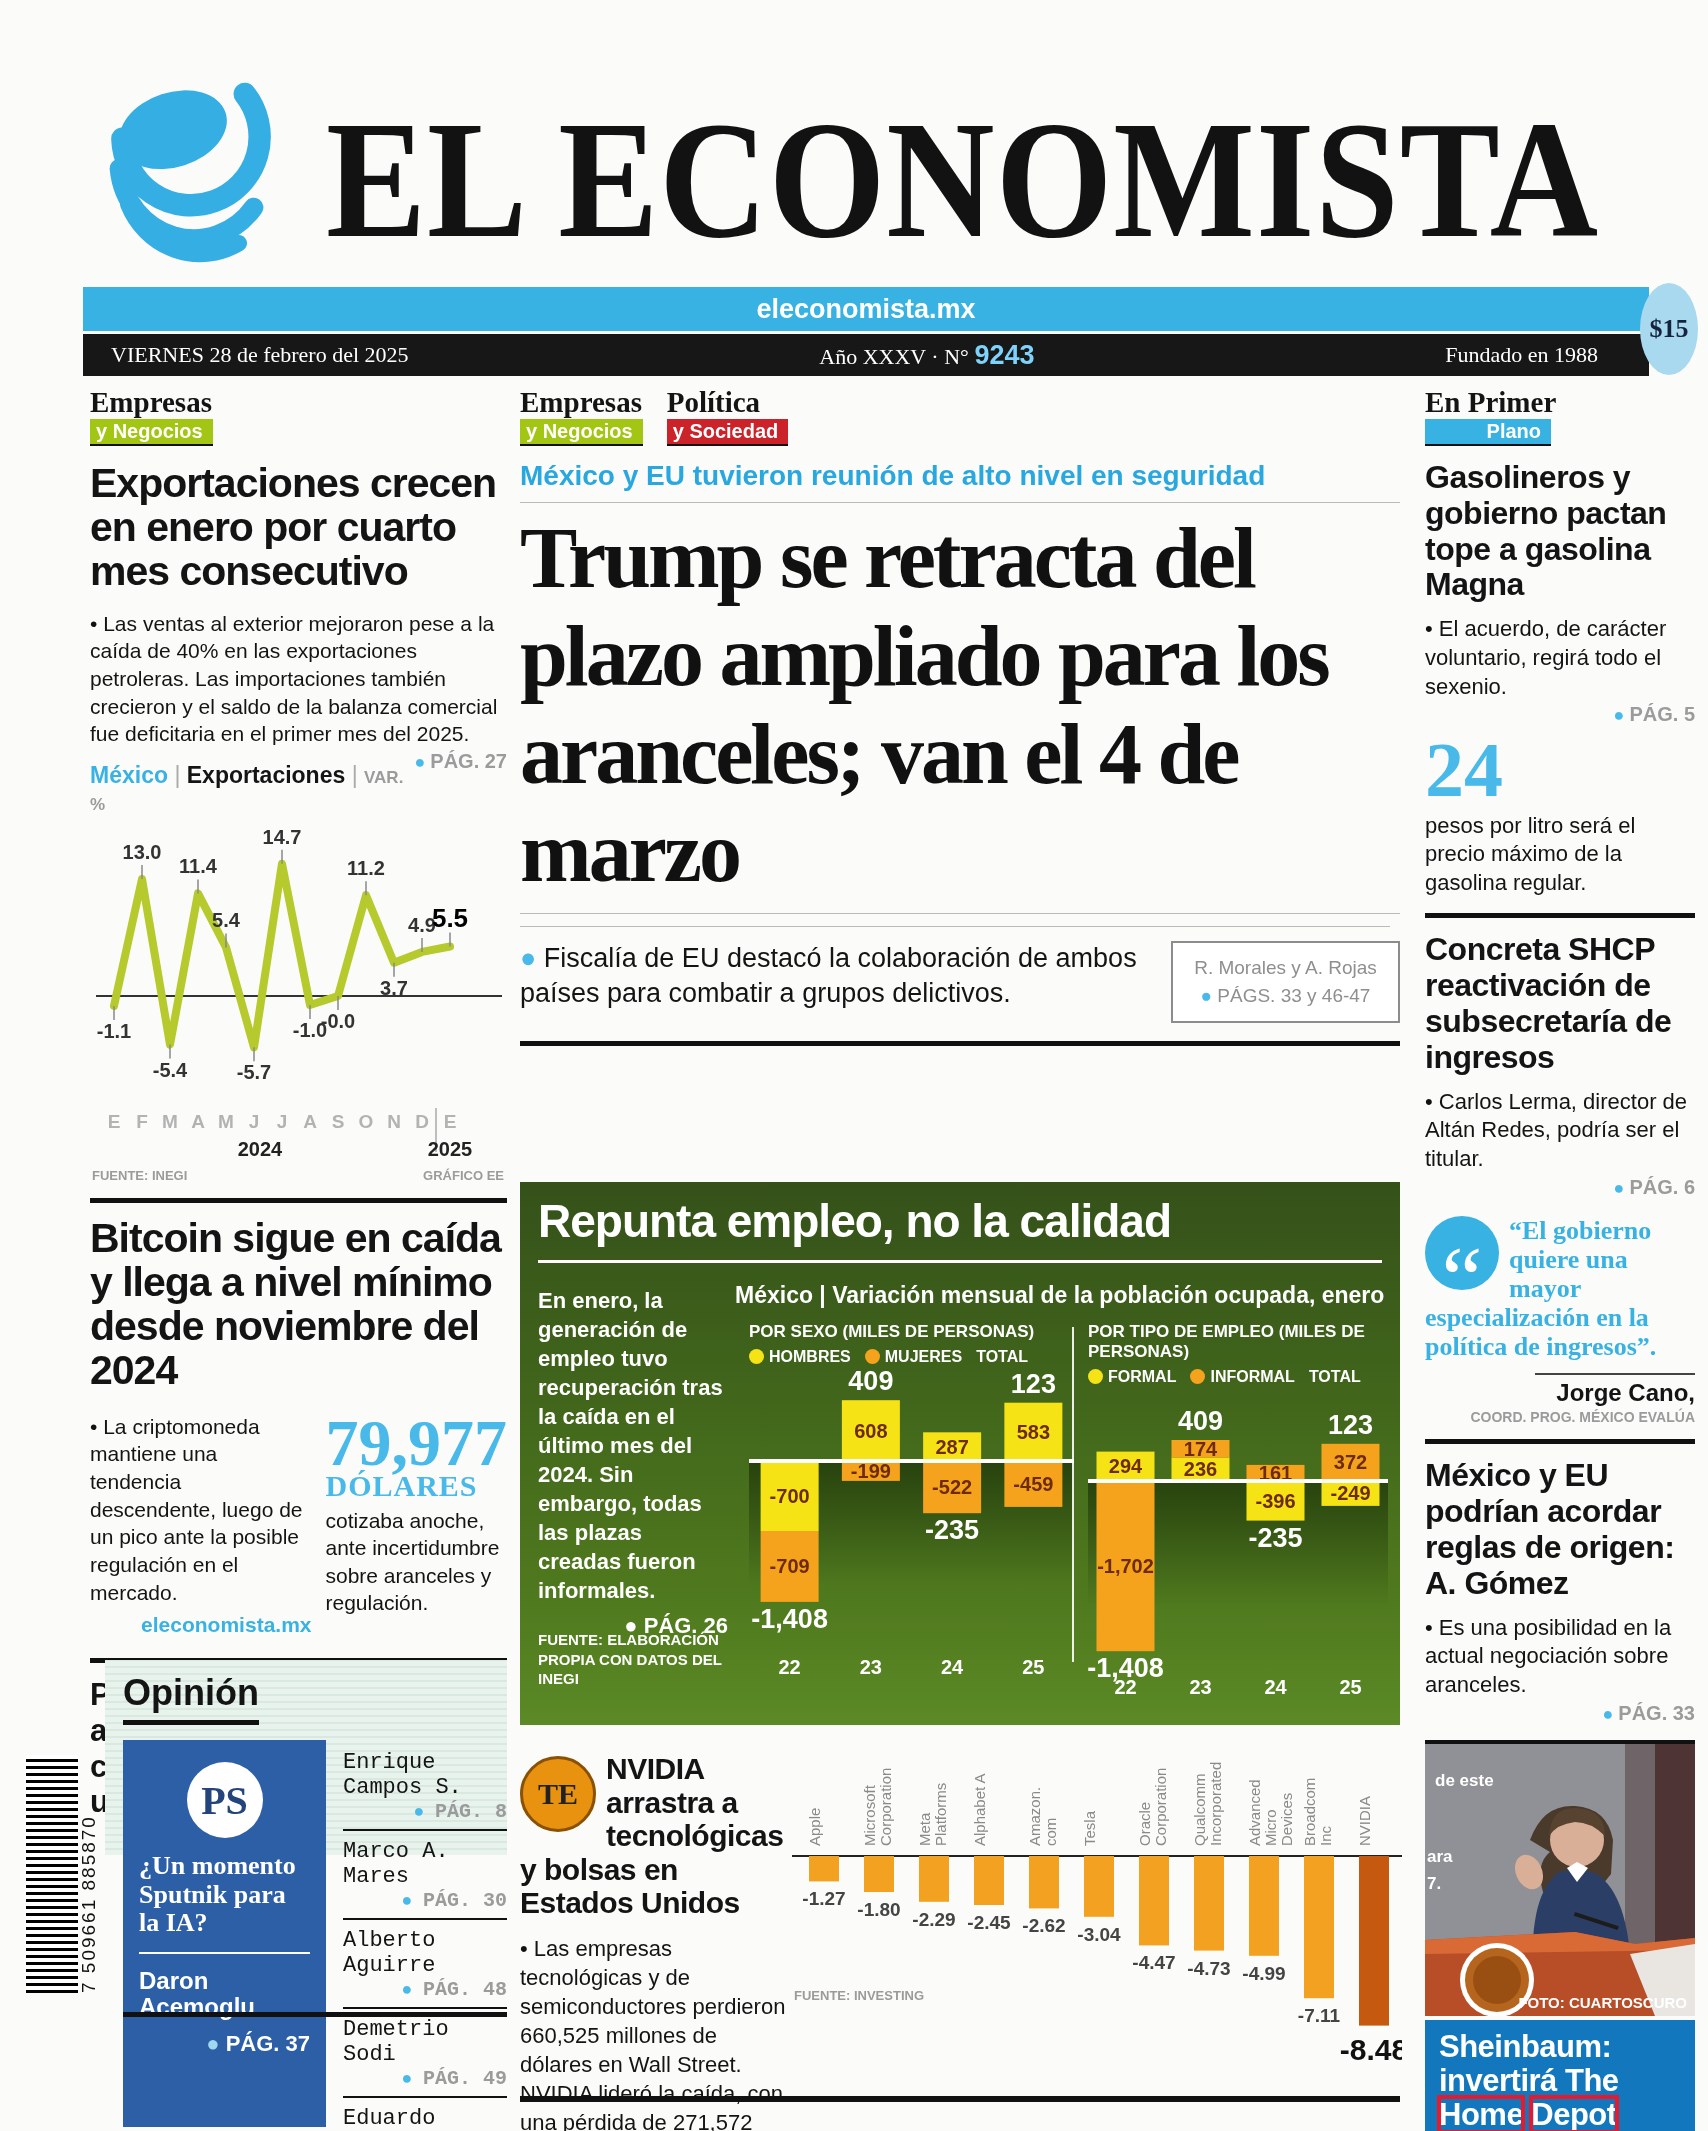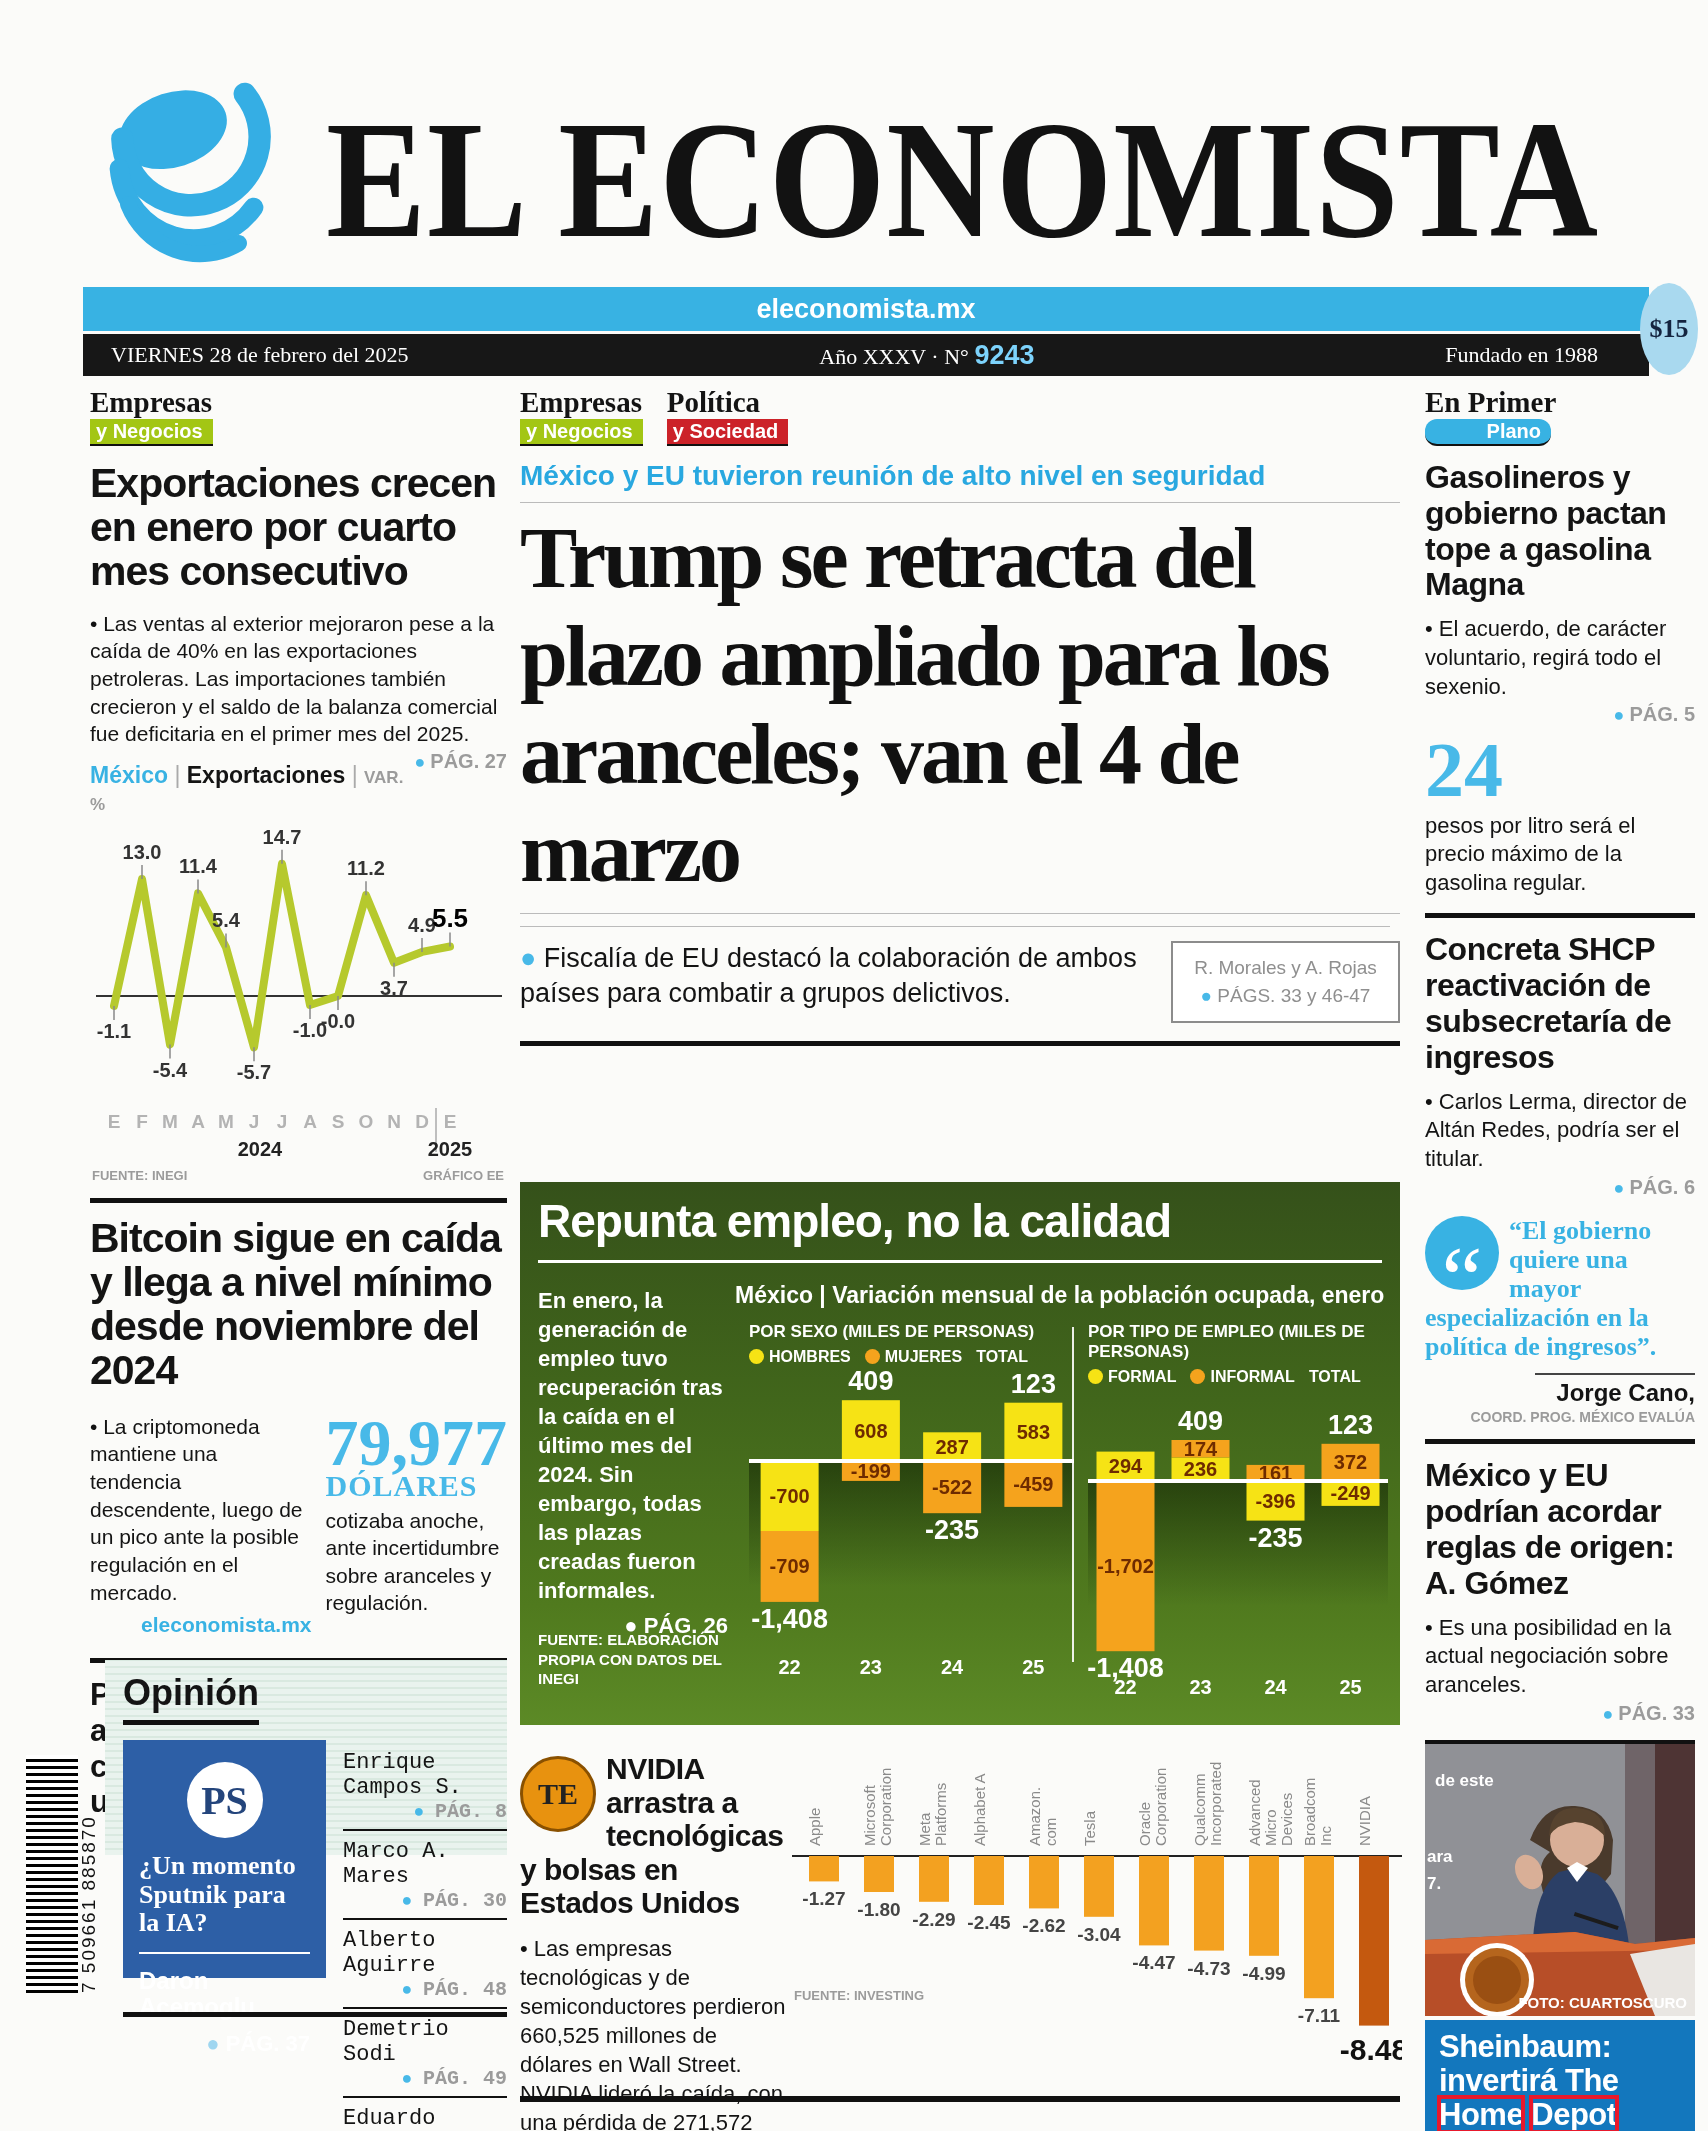--- a/index.html
+++ b/index.html
@@ -18,21 +18,21 @@
   .pricebadge{position:absolute;right:10px;top:283px;width:58px;height:92px;background:#a9d9ef;border-radius:50%;
               display:flex;align-items:center;justify-content:center;font-family:"Liberation Serif",serif;
               font-weight:bold;font-size:26px;color:#14243f;}
   
   .tag{line-height:1;}
   .tag .t1{font-family:"Liberation Serif",serif;font-weight:bold;font-size:29px;display:block;}
   .tagbar{display:inline-block;margin-top:2px;padding:2px 10px 3px 6px;color:#fff;font-weight:bold;font-size:20px;
           border-bottom:2px solid #111;}
   .tagbar.green{background:#a3c614;}
   .tagbar.red{background:#cc2229;}
-  .tagbar.blue{background:#38b2e3;min-width:110px;text-align:right;border-radius:12px;}
+  .tagbar.blue{background:#38b2e3;min-width:110px;text-align:right;}
   
   .hl{font-weight:bold;letter-spacing:-0.5px;}
   .dot{color:#111;}
   .bdot{color:#48b9e8;}
   .pg{color:#9b9b9b;font-weight:bold;}
   .pg .bdot{font-size:0.9em;}
   .rule-thick{background:#111;height:5px;}
   .rule-thin{background:#bbb;height:1px;}
   .bluetxt{color:#29a8e0;}
   .bignum{font-family:"Liberation Serif",serif;font-weight:bold;color:#48b9e8;line-height:0.9;}
@@ -48,21 +48,21 @@
   #panel .chead{font-weight:bold;font-size:17px;letter-spacing:0;}
   #panel .cleg{font-weight:bold;font-size:16px;margin-top:6px;display:flex;gap:14px;align-items:center;}
   #panel .cleg .sw{display:inline-block;width:15px;height:15px;border-radius:50%;margin-right:5px;vertical-align:-2px;}
   #panel .src{position:absolute;left:18px;top:448px;width:190px;font-weight:bold;font-size:15px;line-height:1.3;}
   .vline-white{position:absolute;background:rgba(255,255,255,0.9);width:2px;}
   
   #opinion{position:absolute;left:105px;top:1660px;width:402px;height:360px;}
   #opinion .waves{position:absolute;left:0;top:0;width:402px;height:195px;
       background:repeating-linear-gradient(0deg,#e9f3ee 0 5px,#d9e9e0 5px 7px);}
   #opinion h2{position:absolute;left:18px;top:12px;margin:0;font-size:36px;border-bottom:5px solid #111;padding-bottom:6px;}
-  .pscard{position:absolute;left:18px;top:80px;width:203px;height:238px;background:#2d5fa6;color:#fff;padding:0;}
+  .pscard{position:absolute;left:18px;top:80px;width:203px;height:387px;background:#2d5fa6;color:#fff;padding:0;}
   .pscircle{width:76px;height:76px;background:#fff;border-radius:50%;margin:22px auto 14px;display:flex;align-items:center;
             justify-content:center;font-family:"Liberation Serif",serif;font-weight:bold;font-size:40px;color:#24457c;}
   .pstitle{font-family:Liberation Serif, serif;font-weight:bold;font-size:26px;line-height:1.1;padding:0 16px;}
   .psrule{height:2px;background:#fff;margin:14px 16px;}
   .psauthor{font-weight:bold;font-size:24px;line-height:1.1;padding:0 16px;}
   .pspage{text-align:right;padding:10px 16px 0;font-weight:bold;font-size:22px;color:#fff;}
   .pspage .bdot{color:#9fd6f0;}
   .colrow{display:flex;flex-direction:column;border-bottom:2px solid #111;padding:8px 0 6px;font-family:Liberation Mono, monospace;}
   .colrow .nm{font-size:22px;}
   .colrow .pg{text-align:right;font-size:20px;}

